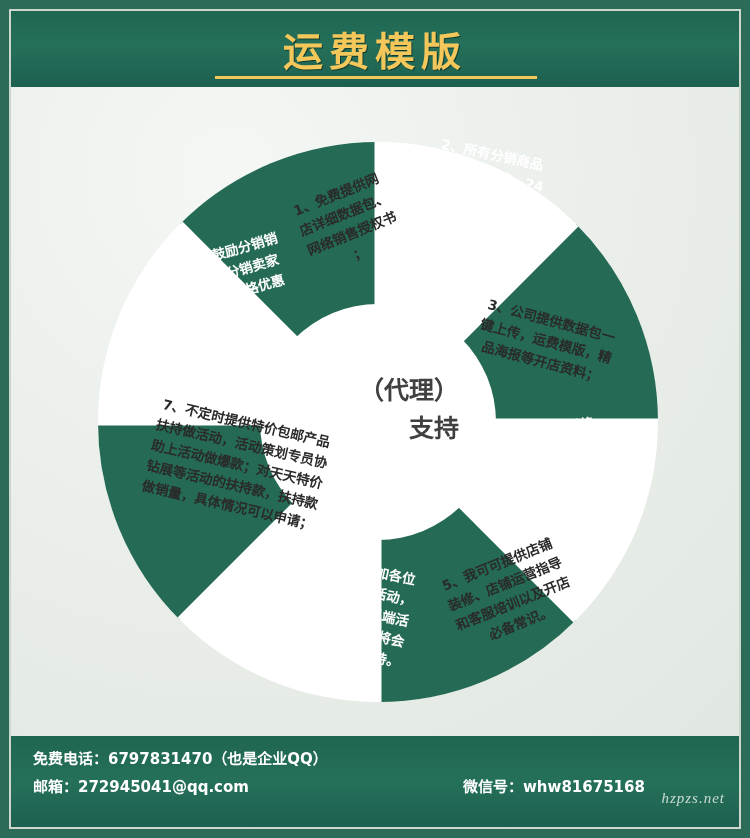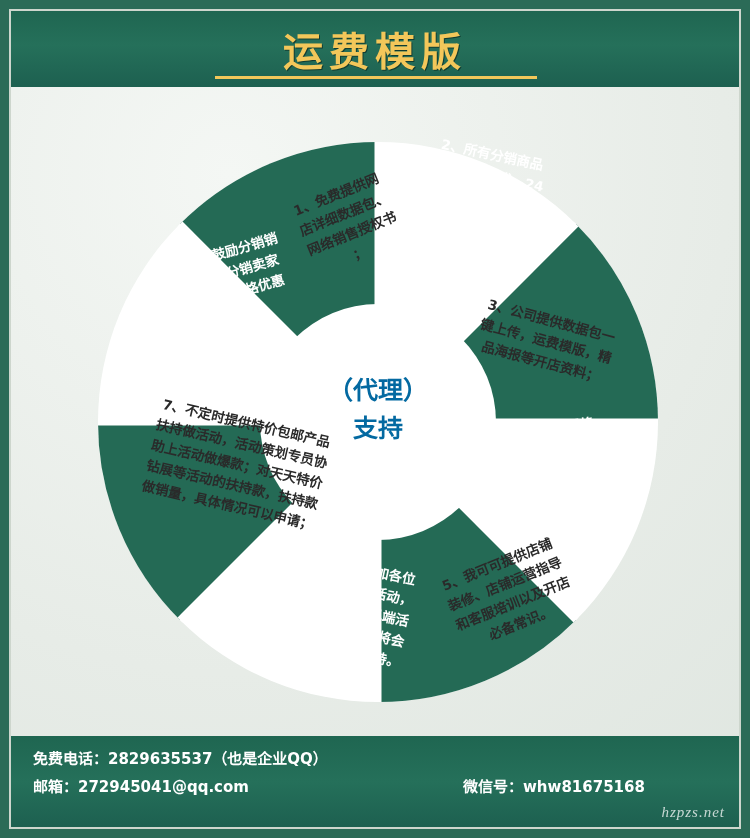--- a/index.html
+++ b/index.html
@@ -71,25 +71,25 @@
     top: 122px;
     width: 560px;
     height: 600px;
   }
   .donut-svg {
     position: absolute;
     left: 0; top: 0;
   }
   .center-label {
     position: absolute;
-    left: 205px;
+    left: 211px;
     top: 250px;
     width: 150px;
-    text-align: center;
-    color: #0369a1;
+    text-align: right;
+    color: #404040;
     font-size: 25px;
     font-weight: bold;
     line-height: 1.5;
     font-family: "DejaVu Sans", "Liberation Sans", sans-serif;
     pointer-events: none;
   }
   .center-label .l2 { display: block; }
   
   .seg-text {
     position: absolute;
@@ -122,21 +122,21 @@
     font-size: 15px;
     line-height: 1.85;
     font-family: "DejaVu Sans", "Liberation Sans", sans-serif;
   }
   .footer-left { flex: 0 0 430px; font-weight: bold; }
   .footer-right { flex: 1 1 auto; font-weight: bold; }
   .footer-row.full .footer-left { flex: 1 1 auto; }
   .watermark {
     position: absolute;
     right: 14px;
-    bottom: 6px;
+    bottom: 20px;
     color: rgba(255,255,255,0.75);
     font-size: 15px;
     font-style: italic;
     font-family: "Liberation Serif", serif;
     letter-spacing: 1px;
   }
 </style>
 </head>
 <body>
 
@@ -217,21 +217,21 @@
 做销量，具体情况可以申请；</div>
 
     <div class="seg-text on-green" style="left:30px; top:122px; width:190px; text-align:center; transform:rotate(-16deg);">8、我们为鼓励分销销
 售，会根据分销卖家
 销售量给予价格优惠
 或返利。</div>
   </div>
 
   <div class="footer">
     <div class="footer-row">
-      <span class="footer-left">免费电话：2829635537（也是企业QQ）</span>
+      <span class="footer-left">免费电话：6797831470（也是企业QQ）</span>
     </div>
     <div class="footer-row">
       <span class="footer-left">邮箱：272945041@qq.com</span>
       <span class="footer-right">微信号：whw81675168</span>
     </div>
     <span class="watermark">hzpzs.net</span>
   </div>
 
 </div>
 

